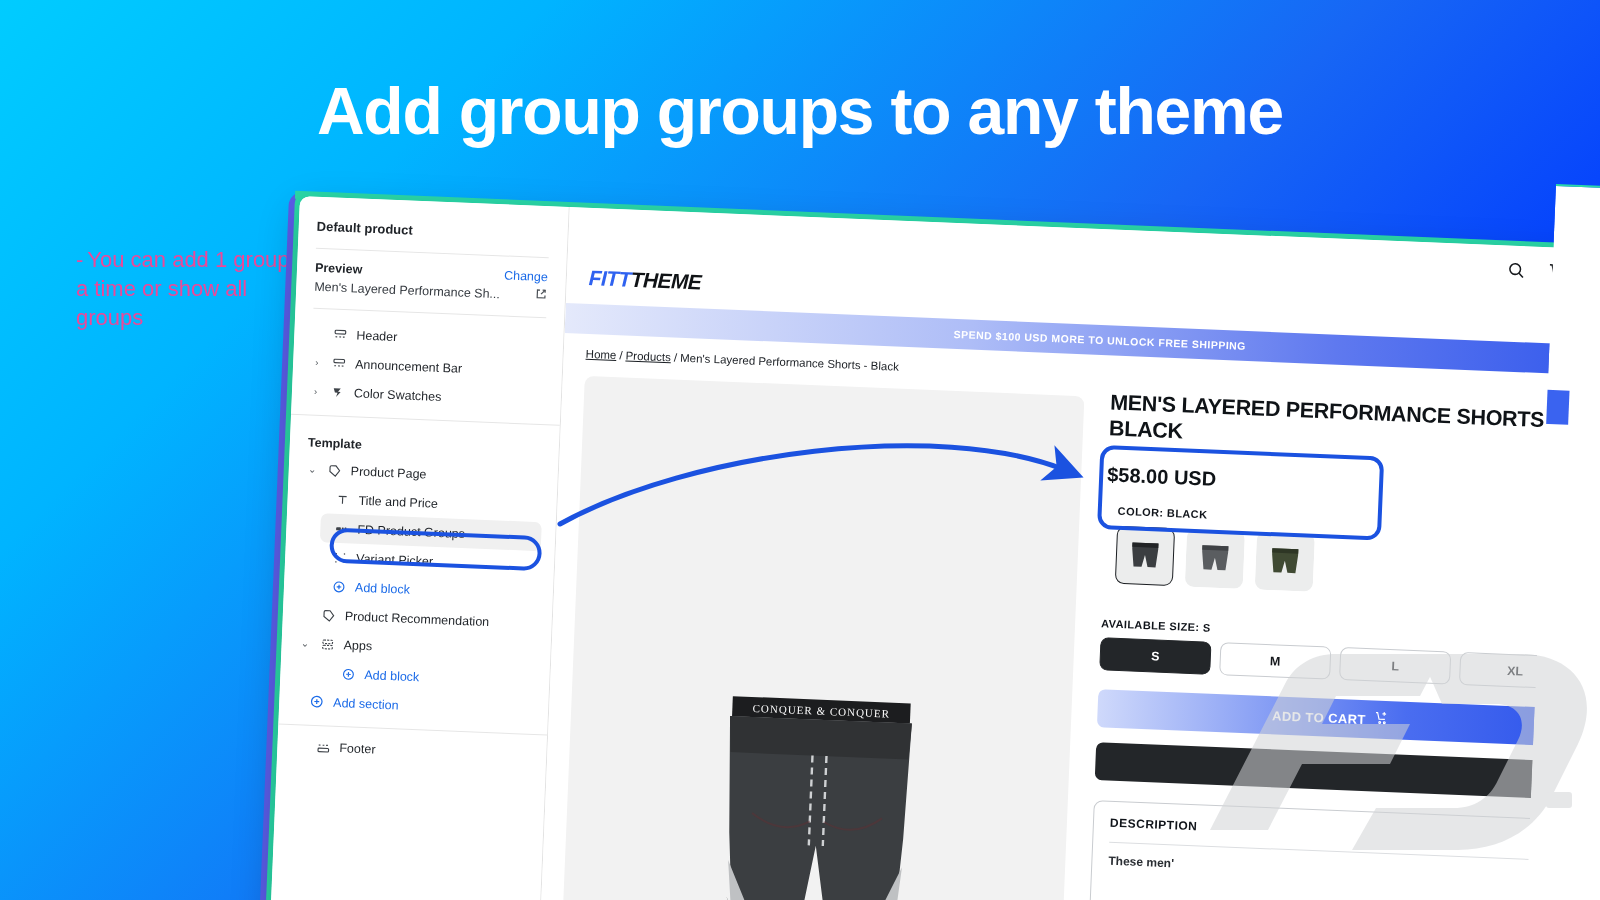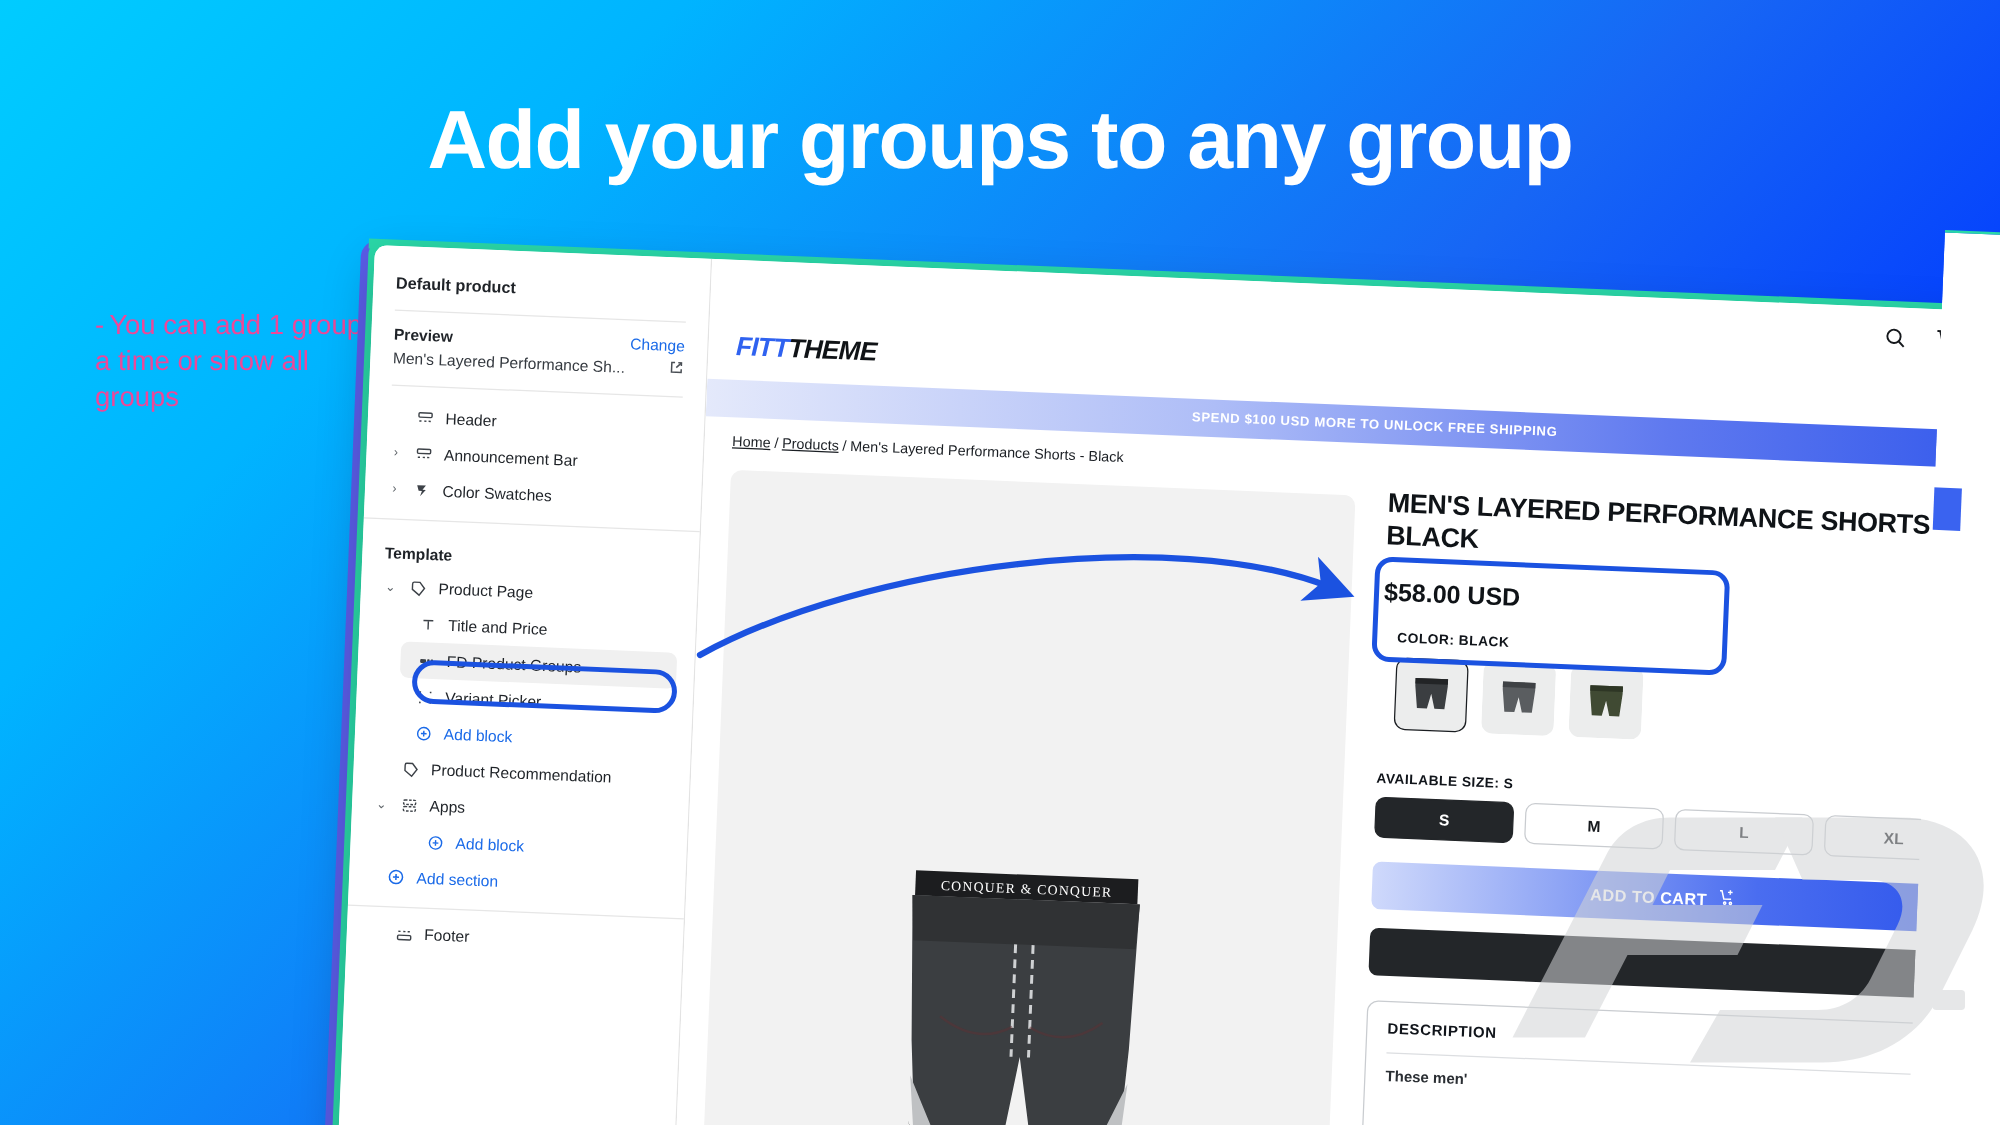--- a/index.html
+++ b/index.html
@@ -274,21 +274,21 @@
 
   
   .arrow-svg { position:absolute; left:0; top:0; width:1600px; height:900px; pointer-events:none; }
 
   
   .fd-mark { position:absolute; right:-10px; bottom:-40px; opacity:.55; pointer-events:none; }
 </style>
 </head>
 <body>
 
-<div class="headline">Add your groups to any group</div>
+<div class="headline">Add group groups to any theme</div>
 
 <div class="annotation">
   <span class="dash">-</span><span>You can add 1 group at a time or show all groups</span>
 </div>
 
 <div class="stage">
 
   <div class="window-wrap">
     <div class="edge-purple"></div>
     <div class="edge-teal"></div>

